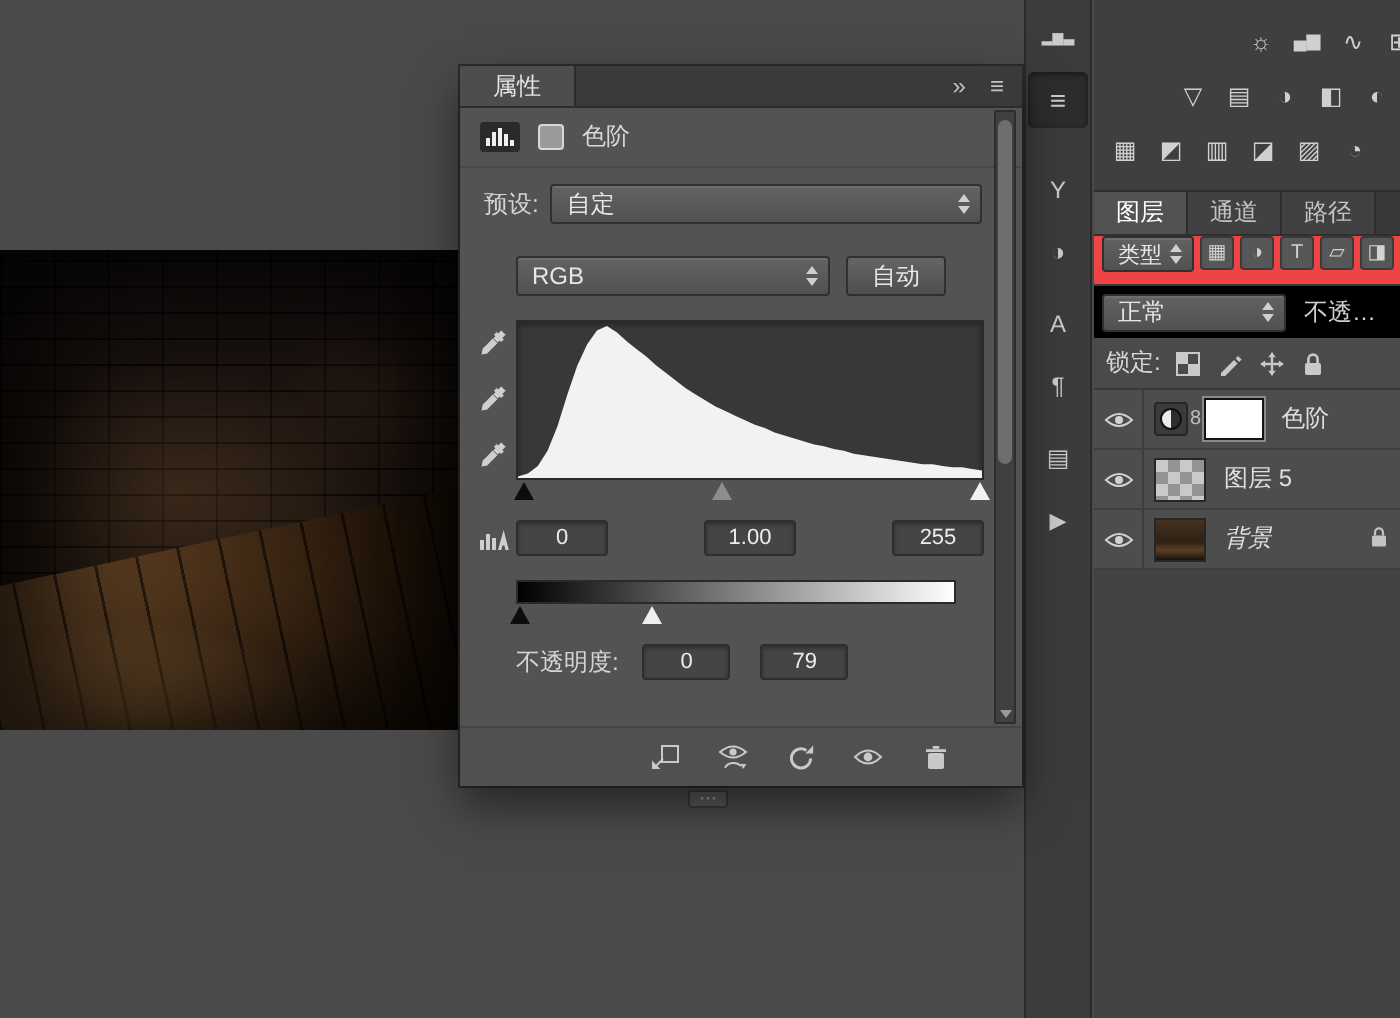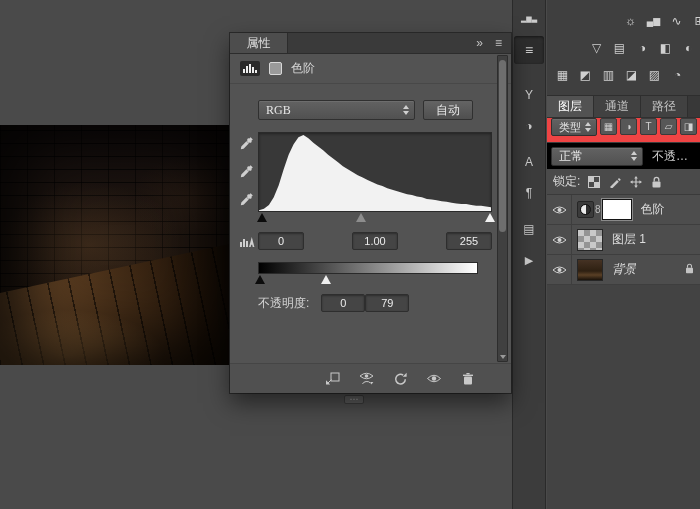--- a/index.html
+++ b/index.html
@@ -47,21 +47,21 @@
   .props-panel { position:absolute; left:230px; top:33px; width:281px; height:360px; background:#535353; z-index:5;
     box-shadow:0 10px 22px rgba(0,0,0,.5), 0 0 0 1px #2b2b2b; }
   .pp-titlebar { height:21px; background:#3a3a3a; border-bottom:1px solid #2c2c2c; display:flex; align-items:stretch; }
   .pp-tab { width:58px; background:#4d4d4d; color:#e3e3e3; display:flex; align-items:center; justify-content:center; border-right:1px solid #2c2c2c; }
   .pp-titlebar-icons { margin-left:auto; display:flex; align-items:center; gap:12px; padding-right:9px; color:#c2c2c2; font-size:12px; }
   .pp-header { height:30px; display:flex; align-items:center; gap:9px; padding:0 10px; border-bottom:1px solid #484848; }
   .levels-chip { display:flex; }
   .mask-chip { width:13px; height:13px; background:#9a9a9a; border:1px solid #d8d8d8; border-radius:2px; }
   .pp-row-preset { display:flex; align-items:center; margin:8px 20px 0 12px; height:20px; gap:6px; }
   .pp-row-preset .dropdown { flex:1; }
-  .pp-row-channel { display:flex; align-items:center; margin:16px 20px 0 28px; height:20px;font-family:Liberation Serif, serif; }
+  .pp-row-channel { display:flex; align-items:center; margin:16px 20px 0 28px; height:20px; }
   .channel-dd { width:157px; }
   .auto-btn { margin-left:8px; width:50px; justify-content:center; }
   .pp-main { display:flex; margin:12px 19px 0 6px; }
   .dropper-col { width:22px; display:flex; flex-direction:column; align-items:center; gap:11px; padding-top:2px; }
   .dropper-btn { width:17px; height:17px; display:flex; align-items:center; justify-content:center; border-radius:2px; }
   .hist-wrap { flex:1; }
   .hist-box { height:80px; background:#383838; border:1px solid #2a2a2a; box-shadow:inset 0 1px 3px rgba(0,0,0,.4); position:relative; overflow:hidden; }
   .hist-box svg { position:absolute; left:0; bottom:0; width:100%; height:100%; }
   .hist-sliders { position:relative; height:14px; }
   .tri { position:absolute; top:1px; width:0; height:0; border-left:5px solid transparent; border-right:5px solid transparent; transform:translateX(-50%); }
@@ -71,21 +71,21 @@
   .pp-row-inputs { display:flex; align-items:center; margin:6px 19px 0 6px; }
   .hist-opts { width:22px; display:flex; justify-content:center; }
   .inputs-spread { flex:1; display:flex; justify-content:space-between; }
   .pp-gradient-wrap { margin:12px 0 0 28px; width:220px; }
   .out-gradient { height:12px; border:1px solid #2a2a2a; background:linear-gradient(90deg,#000,#fff); }
   .out-sliders { position:relative; height:12px; }
   .out-sliders .tri-black { left:1%; }
   .out-sliders .tri-owhite { border-bottom:9px solid #efefef; left:31%; }
   .pp-row-output { display:flex; align-items:center; margin:8px 20px 0 28px; height:18px; }
   .pp-row-output .num-field { width:44px; }
-  .out-b { margin-left:12px; } .out-w { }
+  .out-b { margin-left:12px; } .out-w { margin-left:15px; }
   .pp-bottombar { position:absolute; left:0; right:0; bottom:0; height:30px; border-top:1px solid #454545;
     display:flex; align-items:center; justify-content:flex-end; gap:16px; padding-right:34px; background:#505050; }
   .pp-icon-btn { width:18px; height:18px; display:flex; align-items:center; justify-content:center; }
   .pp-scrollbar { position:absolute; top:22px; right:3px; bottom:31px; width:11px; background:#404040; border:1px solid #2d2d2d; border-radius:1px; }
   .pp-scroll-thumb { position:absolute; left:1px; right:1px; top:4px; height:172px; background:#6e6e6e; border-radius:5px; }
   .pp-scroll-down { position:absolute; bottom:2px; left:50%; transform:translateX(-50%); width:0; height:0;
     border-left:3px solid transparent; border-right:3px solid transparent; border-top:4px solid #9a9a9a; }
   .panel-grip { position:absolute; left:344px; top:395px; width:20px; height:9px; background:#585858; border:1px solid #393939;
     border-radius:2px; z-index:4; display:flex; align-items:center; justify-content:center; color:#a5a5a5; font-size:9px; line-height:1; }
 
@@ -164,20 +164,30 @@
           <rect x="6" y="5" width="2" height="7" fill="#efefef"></rect>
           <rect x="9" y="3" width="2" height="9" fill="#efefef"></rect>
           <rect x="12" y="6" width="2" height="6" fill="#efefef"></rect>
           <rect x="15" y="9" width="2" height="3" fill="#efefef"></rect>
           </svg>
       </span>
       <span class="mask-chip"></span>
       <span class="pp-header-title">色阶</span>
     </div>
 
+    <div class="pp-row-preset">
+      <span class="row-label">预设:</span>
+      <div class="dropdown">
+        <span class="dd-label">自定</span>
+        <span class="dd-caret">
+            <i class="up"></i>
+            <i class="down"></i>
+          </span>
+      </div>
+    </div>
 
     <div class="pp-row-channel">
       <div class="dropdown channel-dd">
         <span class="dd-label">RGB</span>
         <span class="dd-caret">
             <i class="up"></i>
             <i class="down"></i>
           </span>
       </div>
       <div class="btn auto-btn">自动</div>
@@ -425,21 +435,21 @@
       </div>
 
       <div class="layer-row">
         <span class="eye-cell">
           <svg width="15" height="10" viewBox="0 0 15 10">
               <path d="M1 5Q7.5-1 14 5Q7.5 11 1 5Z" fill="none" stroke="#d2d2d2"></path>
               <circle cx="7.5" cy="5" r="2" fill="#d2d2d2"></circle>
             </svg>
         </span>
         <span class="thumb thumb-checker"></span>
-        <span class="layer-label">图层 1</span>
+        <span class="layer-label">图层 5</span>
       </div>
 
 
       <div class="layer-row">
         <span class="eye-cell">
           <svg width="15" height="10" viewBox="0 0 15 10">
               <path d="M1 5Q7.5-1 14 5Q7.5 11 1 5Z" fill="none" stroke="#d2d2d2"></path>
               <circle cx="7.5" cy="5" r="2" fill="#d2d2d2"></circle>
             </svg>
         </span>

